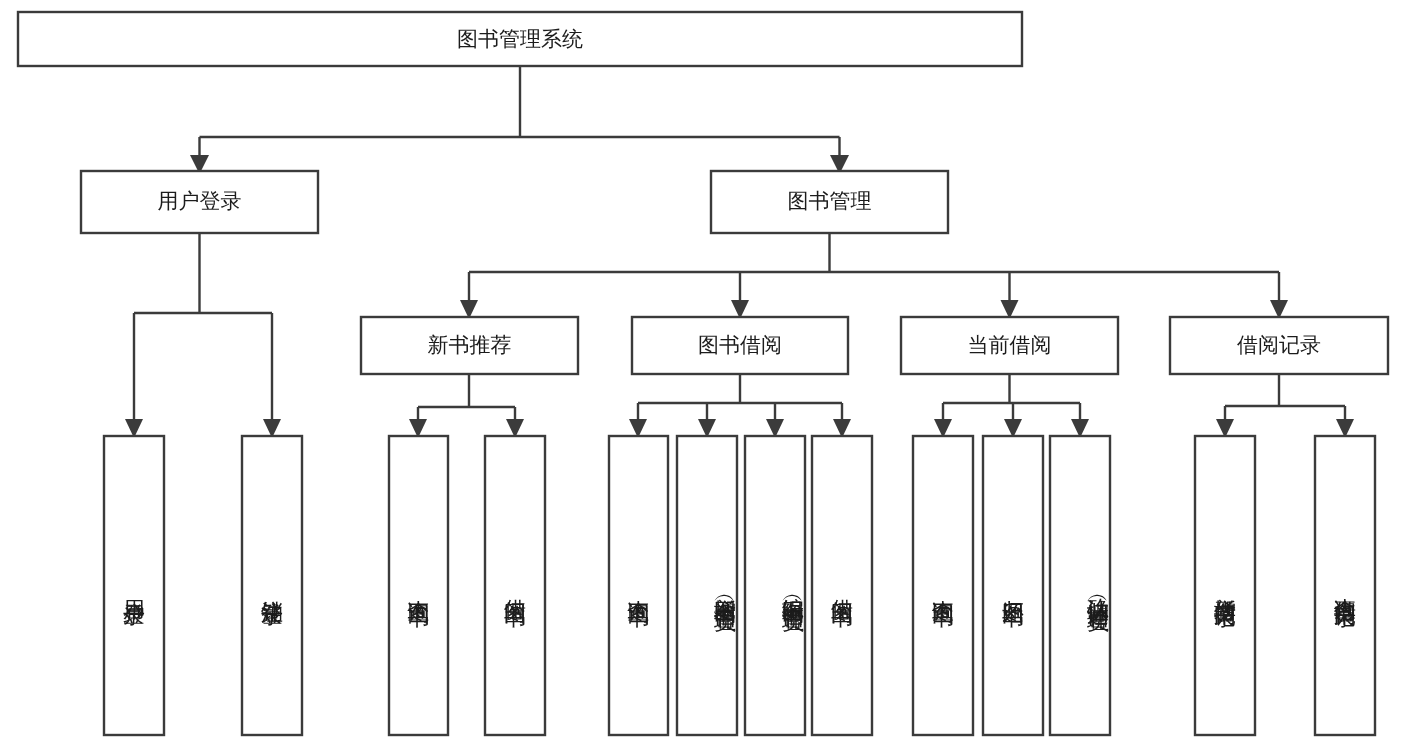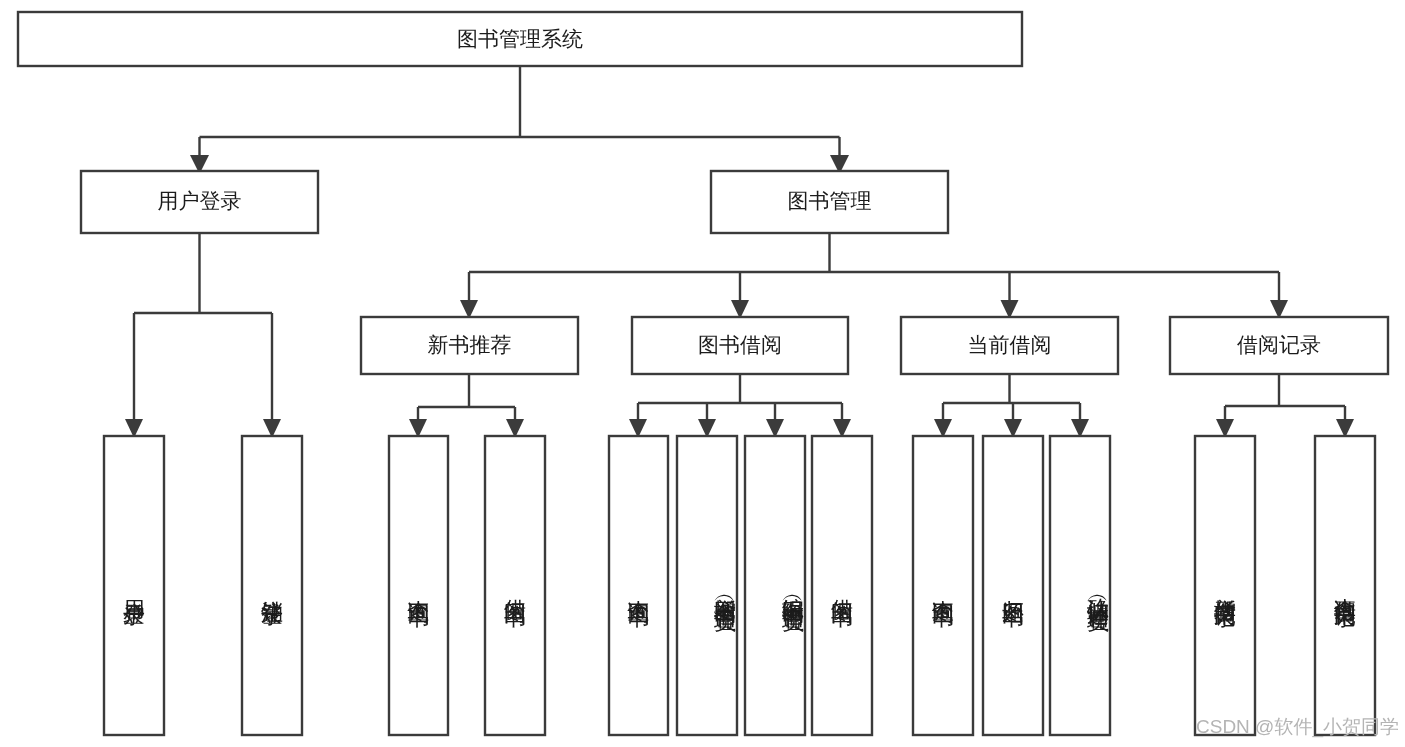--- a/index.html
+++ b/index.html
@@ -169,15 +169,14 @@
   <div class="node-label-v" style="left:609px; top:436px; width:59px; height:299px;">查询图书</div>
   <div class="node-label-v" style="left:677px; top:436px; width:60px; height:299px; align-items:flex-start; padding-top:6px; box-sizing:border-box;">新增图书（管理员）</div>
   <div class="node-label-v" style="left:745px; top:436px; width:60px; height:299px; align-items:flex-start; padding-top:6px; box-sizing:border-box;">编辑图书（管理员）</div>
   <div class="node-label-v" style="left:812px; top:436px; width:60px; height:299px;">借阅图书</div>
   <div class="node-label-v" style="left:913px; top:436px; width:60px; height:299px;">查询图书</div>
   <div class="node-label-v" style="left:983px; top:436px; width:60px; height:299px;">归还图书</div>
   <div class="node-label-v" style="left:1050px; top:436px; width:60px; height:299px; align-items:flex-start; padding-top:6px; box-sizing:border-box;">确认归还（管理员）</div>
   <div class="node-label-v" style="left:1195px; top:436px; width:60px; height:299px;">新增借阅记录</div>
   <div class="node-label-v" style="left:1315px; top:436px; width:60px; height:299px;">查询借阅记录</div>
 
-  <div class="watermark" style="left:1196px; top:714px;">CSDN @软件_小贺同学</div>
 
 </div>
 
 </body></html>

